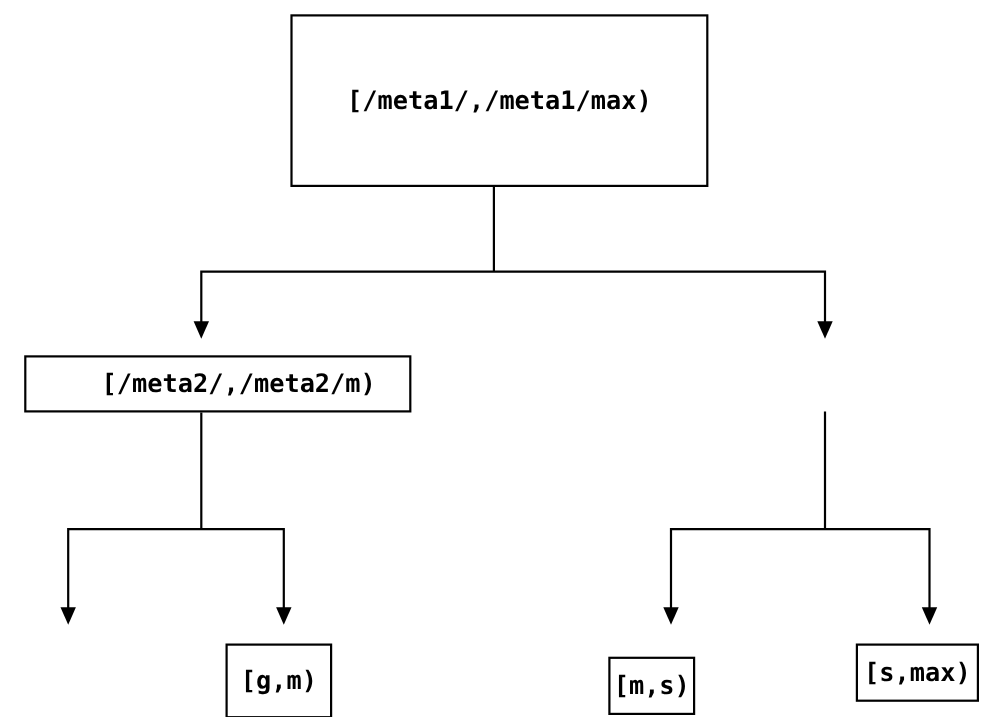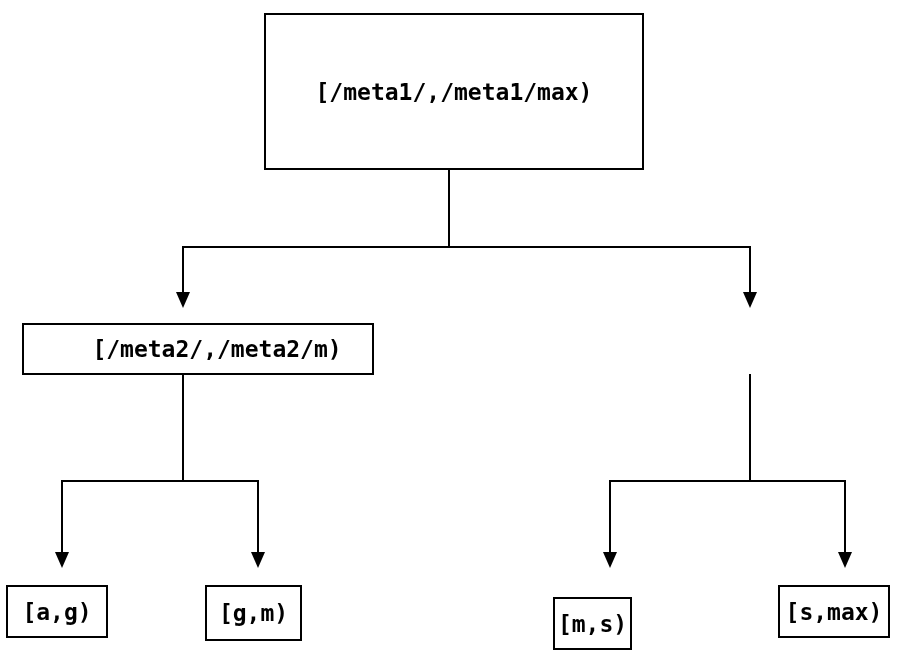--- a/index.html
+++ b/index.html
@@ -41,21 +41,21 @@
     font-family: "DejaVu Sans Mono", "Liberation Mono", monospace;
     font-weight: bold;
     font-size: 23px;
     color: #000000;
     white-space: nowrap;
   }
   .node-root      { left: 264px; top: 13px;  width: 380px; height: 157px; }
   .node-mid-left  { left: 22px;  top: 323px; width: 352px; height: 52px; padding-left: 38px;  }
   .node-mid-right { left: 583px; top: 323px; width: 319px; height: 52px;  }
   .node-leaf-1    { left: 6px;   top: 585px; width: 102px; height: 53px;  }
-  .node-leaf-2    { left: 205px; top: 585px; width: 97px;  height: 56px;  }
+  .node-leaf-2    { left: 205px; top: 585px; width: 97px;  height: 68px;  }
   .node-leaf-3    { left: 553px; top: 597px; width: 79px; height: 53px;  }
   .node-leaf-4    { left: 778px; top: 585px; width: 112px; height: 53px;  }
 </style>
 </head>
 <body>
 
 <div class="canvas">
 
   <svg class="connectors" viewBox="0 0 912 652" xmlns="http://www.w3.org/2000/svg">
 
@@ -83,23 +83,20 @@
 
   <div class="node node-root">
     <span>[/meta1/,/meta1/max)</span>
   </div>
 
   <div class="node node-mid-left">
     <span>[/meta2/,/meta2/m)</span>
   </div>
 
 
-  <div class="node node-leaf-1">
-    <span>[a,g)</span>
-  </div>
 
   <div class="node node-leaf-2">
     <span>[g,m)</span>
   </div>
 
   <div class="node node-leaf-3">
     <span>[m,s)</span>
   </div>
 
   <div class="node node-leaf-4">

